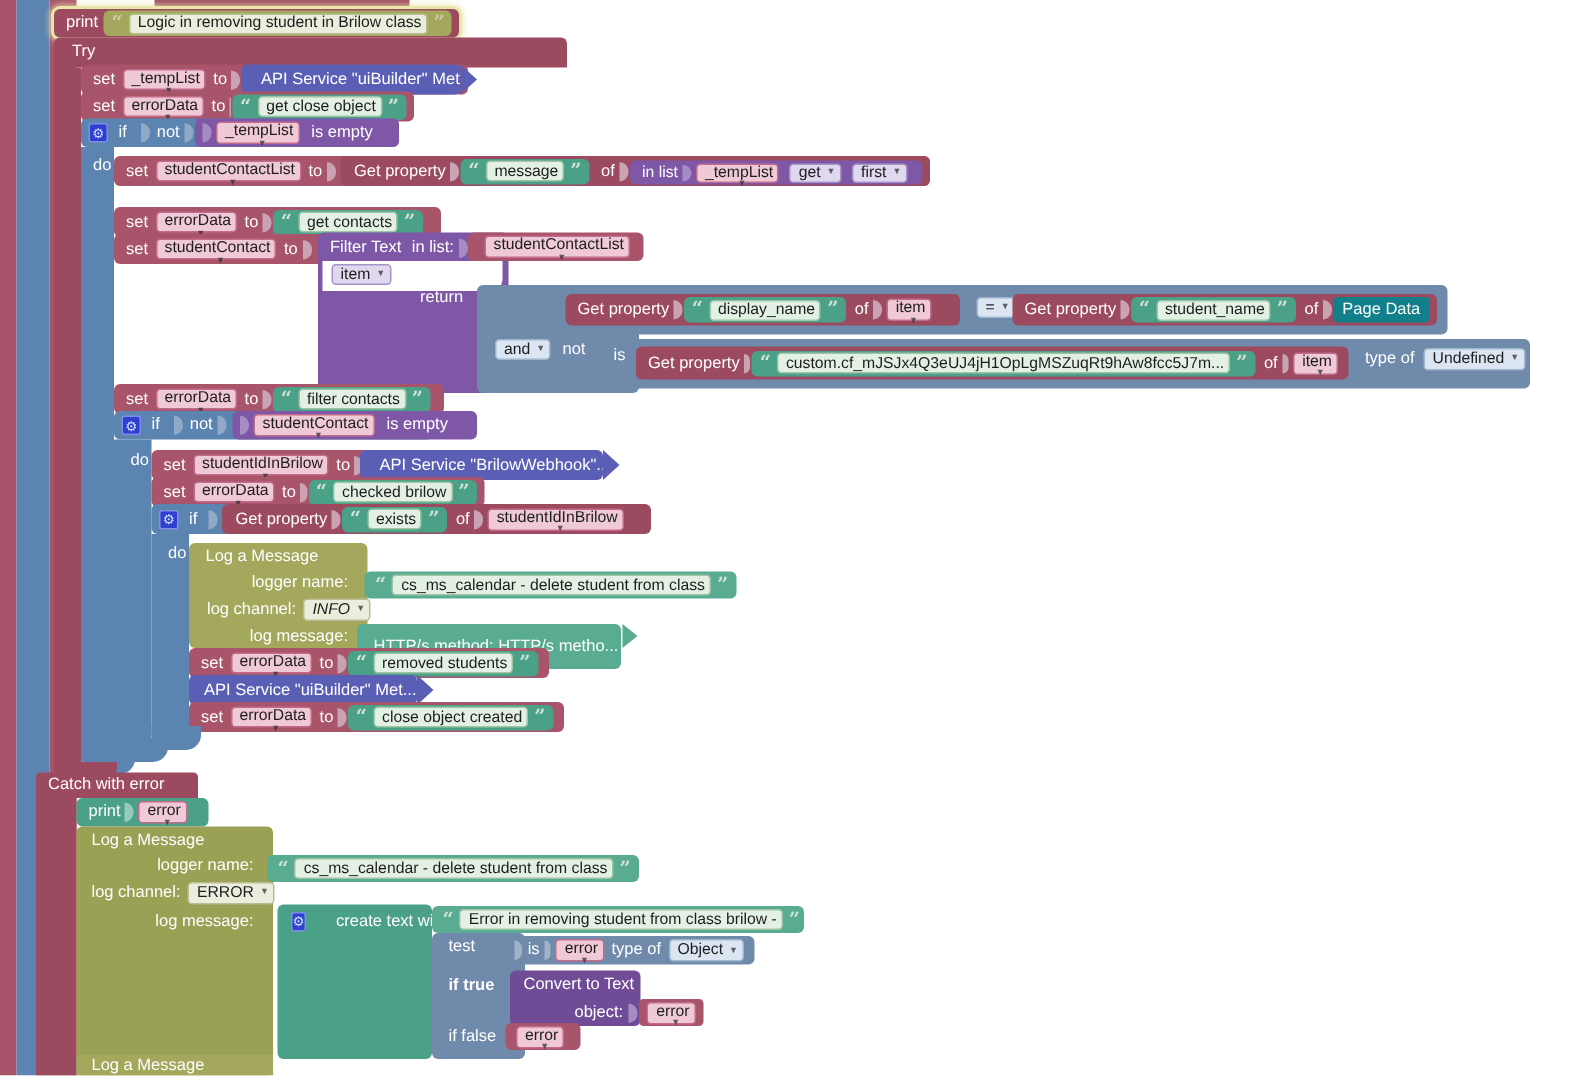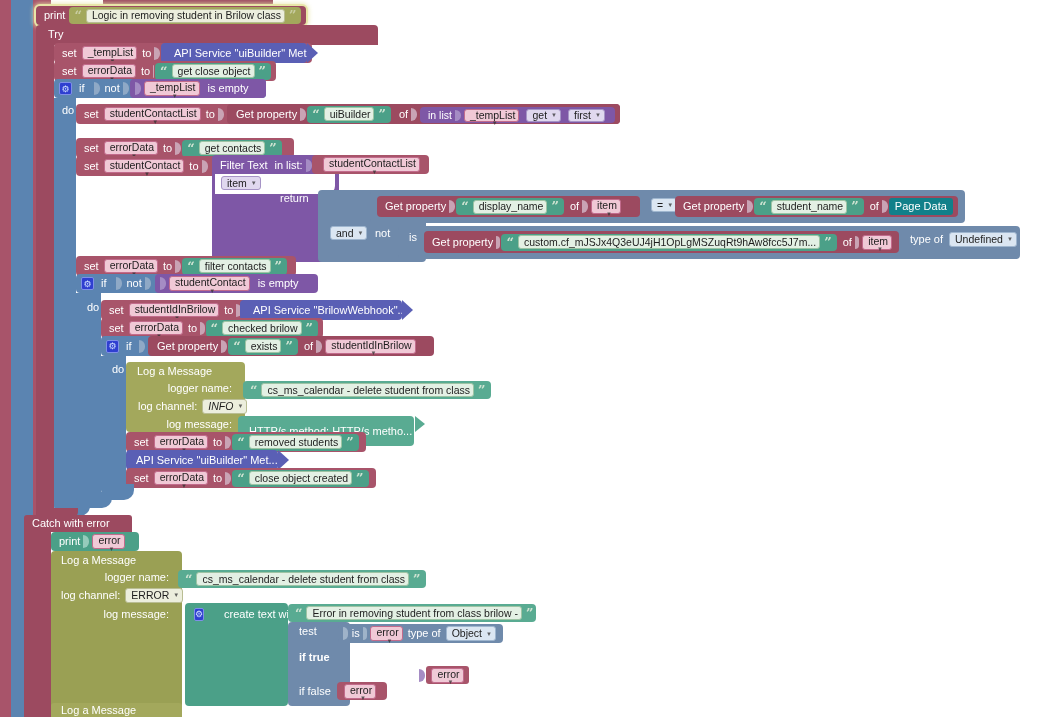--- a/index.html
+++ b/index.html
@@ -138,21 +138,21 @@
         <span class="car">▼</span>
       </span>
     <span class="lbl">to</span>
     <span class="notch" style="background:#c9a3b4;"></span>
   </div>
   <div class="row c-maroon-d" style="left:227px;top:104px;width:393px;height:20px;">
     <span class="lbl" style="padding-left:4px;">Get property</span>
     <span class="notch" style="background:#c9a3b4;"></span>
     <span class="row c-green" style="position:relative;height:17px;padding:0 3px;display:inline-flex;">
       <span class="quote">“</span>
-      <span class="fld fld-lt">uiBuilder</span>
+      <span class="fld fld-lt">message</span>
       <span class="quote">”</span>
     </span>
     <span class="lbl" style="padding-left:8px;">of</span>
     <span class="notch" style="background:#c9a3b4;"></span>
   </div>
   <div class="row c-purple" style="left:420px;top:107px;width:195px;height:16px;">
     <span class="lbl" style="font-size:10.5px;">in list</span>
     <span class="notch" style="background:#a58cc4;height:11px;"></span>
     <span class="fld fld-var" style="height:13px;">
         <span>_tempList</span>
@@ -491,20 +491,23 @@
         <span>error</span>
         <span class="car">▼</span>
       </span>
     <span class="lbl" style="padding:0 3px;">type of</span>
     <span class="fld fld-blue" style="height:15px;">
         <span>Object</span>
         <span class="car">▼</span>
       </span>
   </div>
   <span class="lbl" style="position:absolute;left:296px;top:652px;font-weight:bold;">if true</span>
+  <div class="blk c-purple-d" style="left:340px;top:647px;width:87px;height:37px;">
+    <span class="lbl" style="position:absolute;left:6px;top:4px;">Convert to Text</span>
+  </div>
   <div class="row" style="left:378px;top:666px;width:110px;height:18px;background:transparent;">
     <span class="lbl" style="padding:0 4px 0 0;">object:</span>
     <span class="notch" style="background:#a58cc4;"></span>
     <span class="row c-maroon" style="position:relative;height:18px;padding:0 3px;display:inline-flex;border-radius:3px;">
       <span class="fld fld-var" style="height:15px;">
           <span>error</span>
           <span class="car">▼</span>
         </span>
     </span>
   </div>

